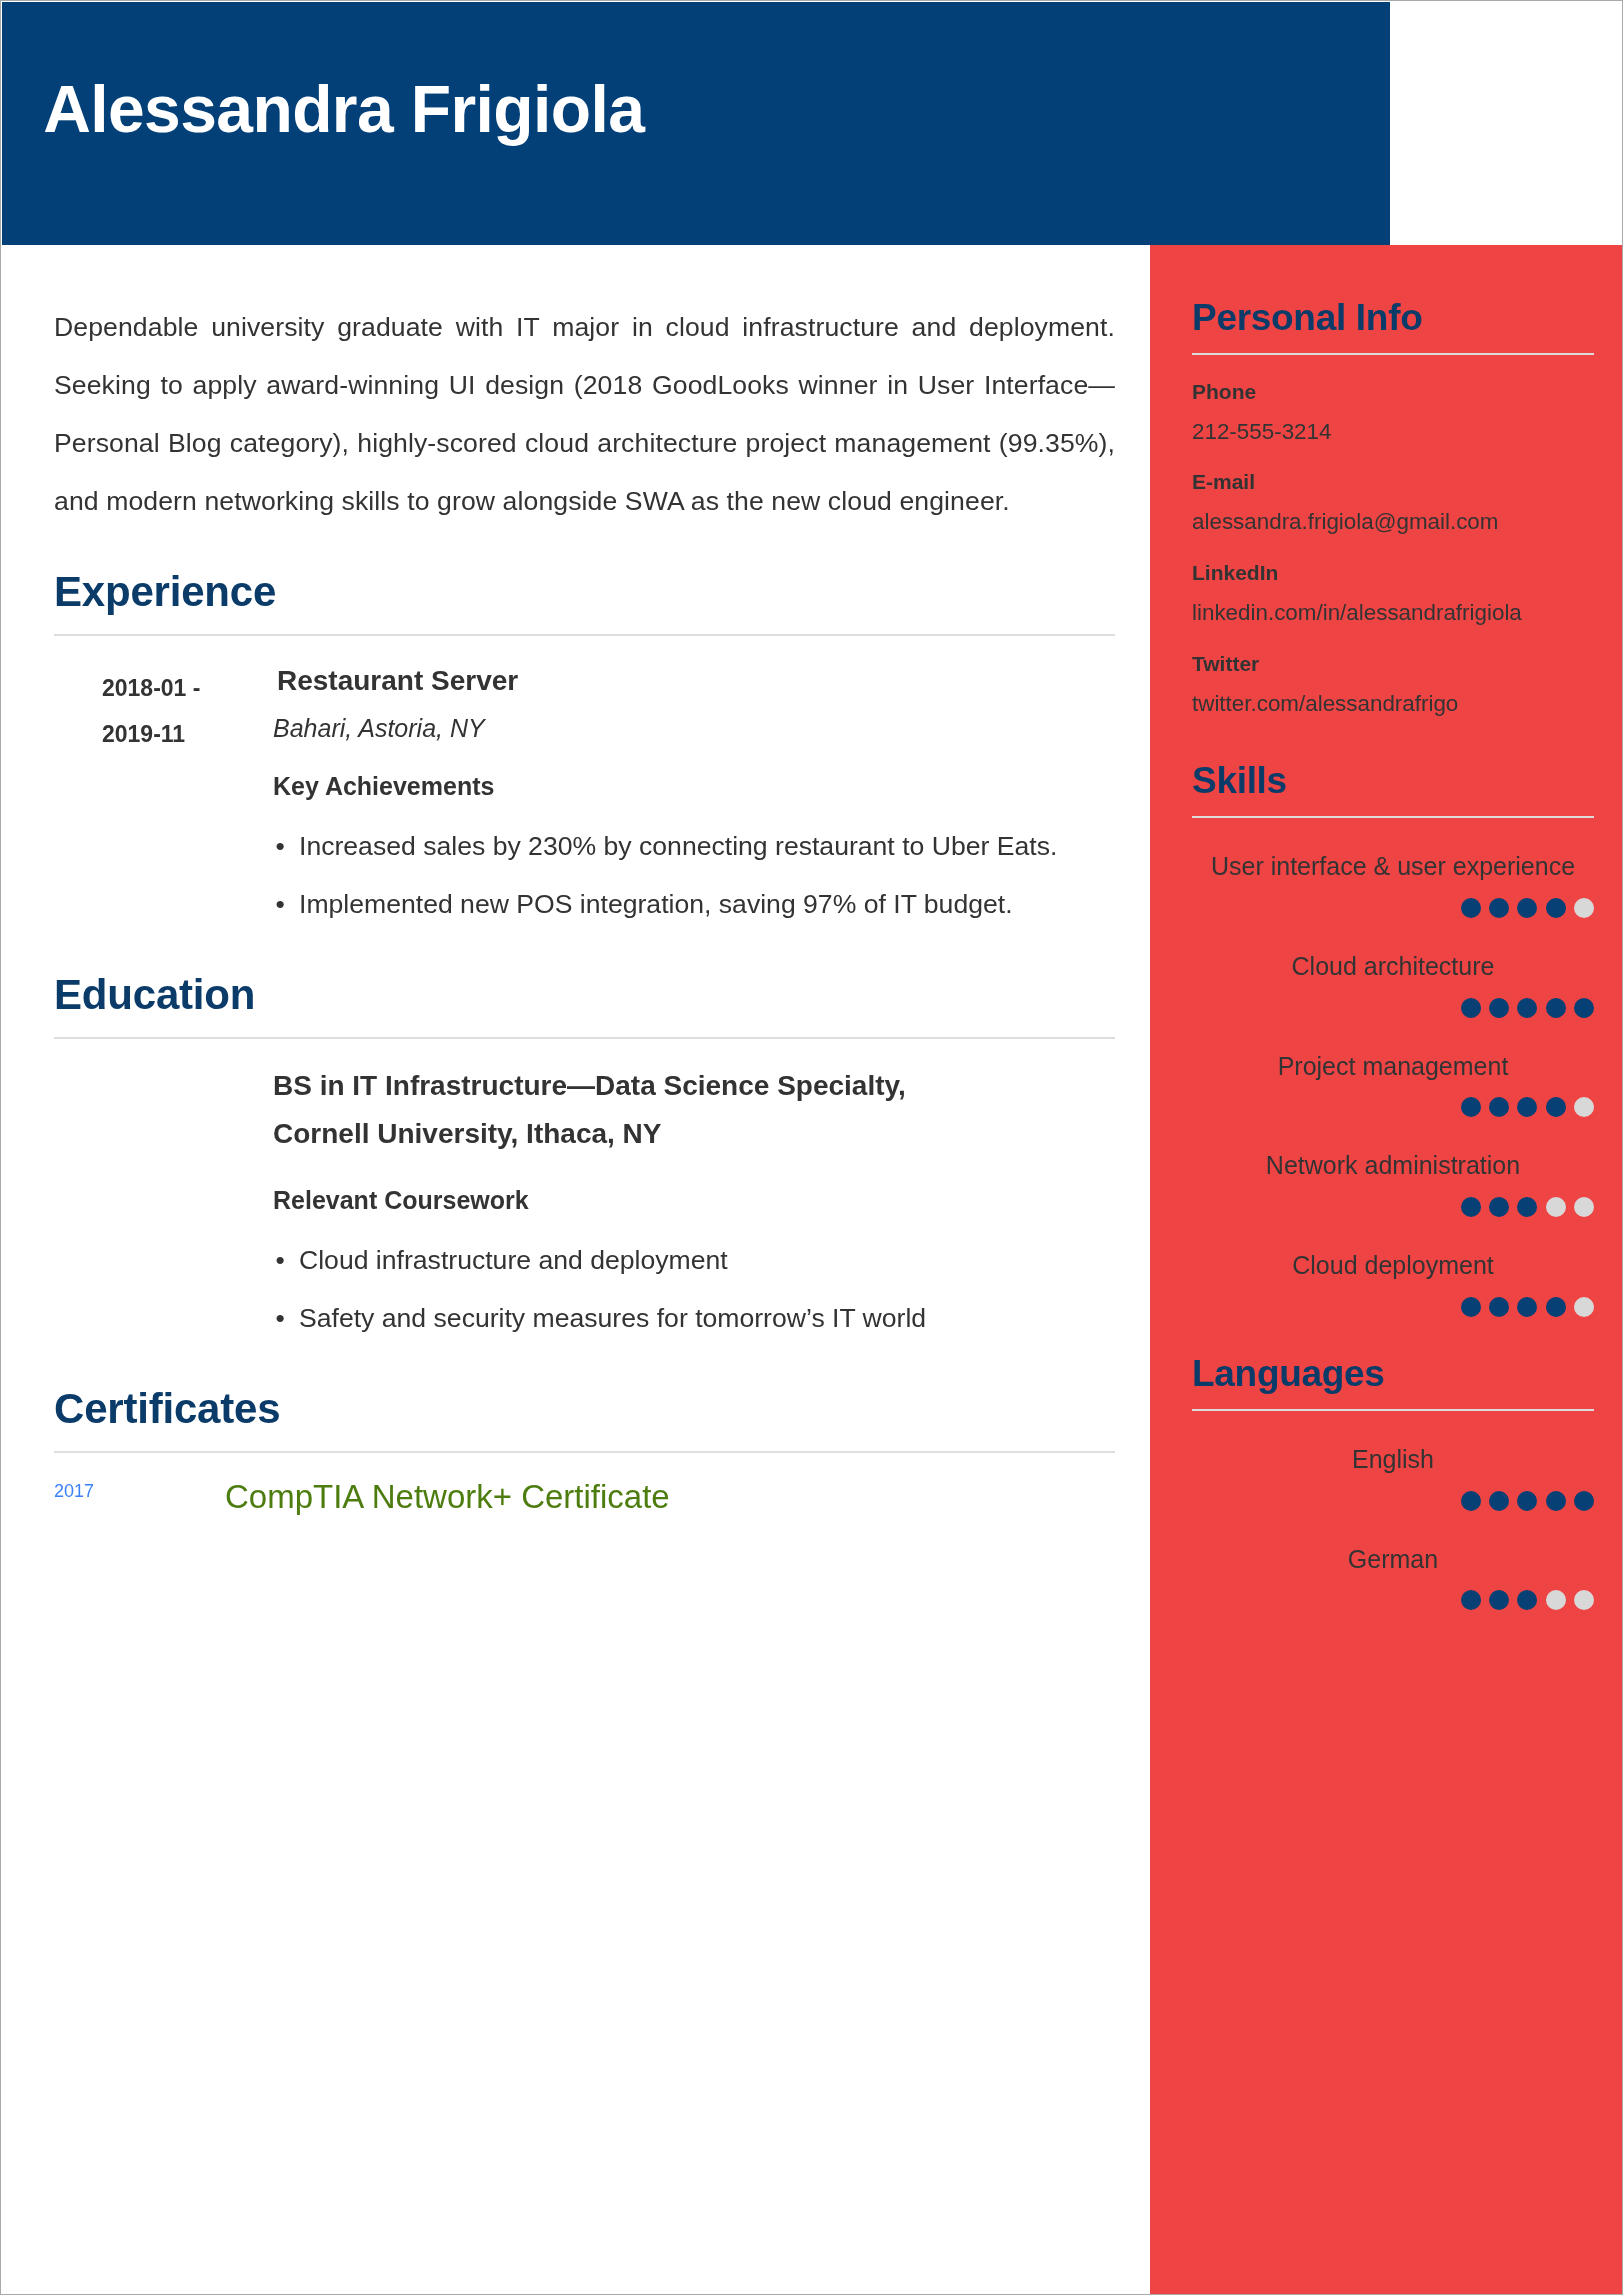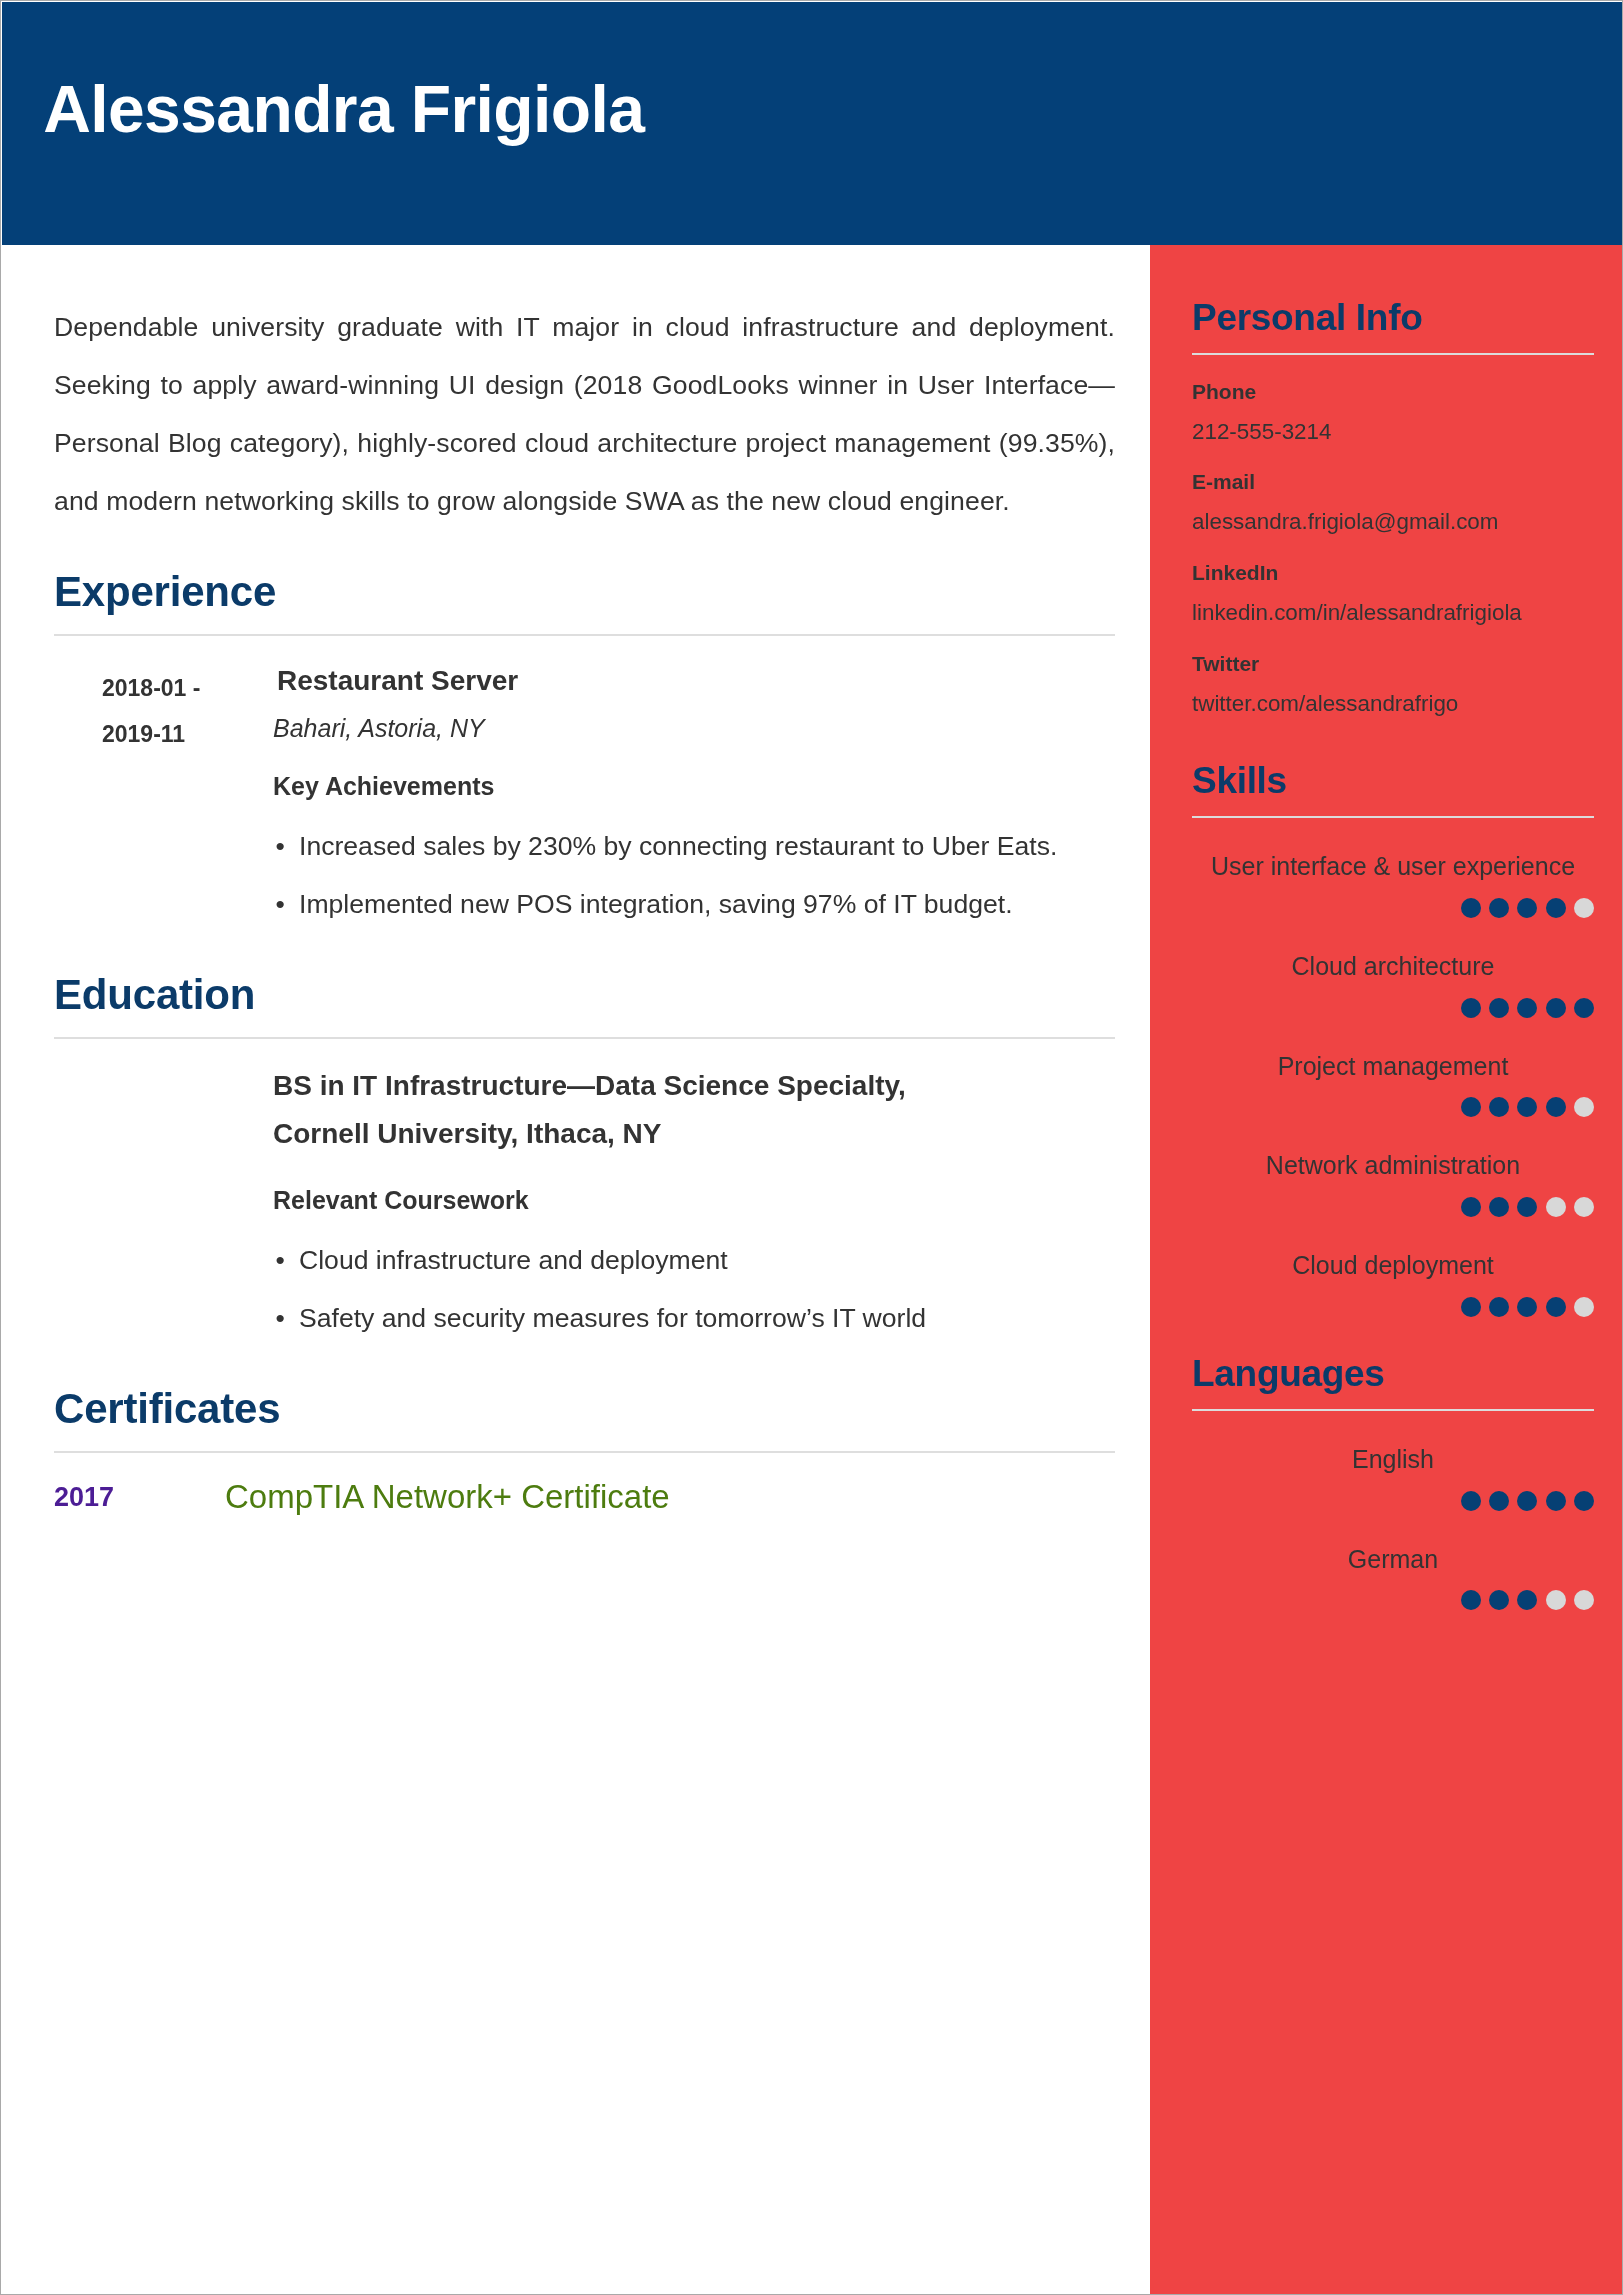--- a/index.html
+++ b/index.html
@@ -19,21 +19,21 @@
     border: 1.2px solid #a9a9a9;
     background: #ffffff;
     overflow: hidden;
   }
 
   
   .header {
     position: absolute;
     left: 1.2px;
     top: 1.2px;
-    width: 1621px;
+    width: 1388px;
     height: 243px;
     background: #044078;
     box-sizing: border-box;
   }
   .header-name {
     position: absolute;
     left: 41px;
     top: 74px;
     font-family: "Liberation Sans Narrow", "Liberation Sans", sans-serif;
     font-size: 66px;
@@ -176,23 +176,23 @@
   .bullets.tight li { text-align: left; }
 
   .cert-row {
     display: flex;
     padding-top: 22.4px;
   }
   .cert-year {
     flex: 0 0 171px;
     width: 171px;
     font-family: "Liberation Sans", "DejaVu Sans", sans-serif;
-    font-size: 27px;
-    font-weight: bold;
-    color: #4c1d95;
+    font-size: 18px;
+    font-weight: normal;
+    color: #3b82f6;
     line-height: 1.35;
     padding-top: 3.5px;
   }
   .cert-name {
     flex: 1 1 auto;
     font-size: 33px;
     color: #4d7c0f;
     line-height: 1.3;
   }
 

